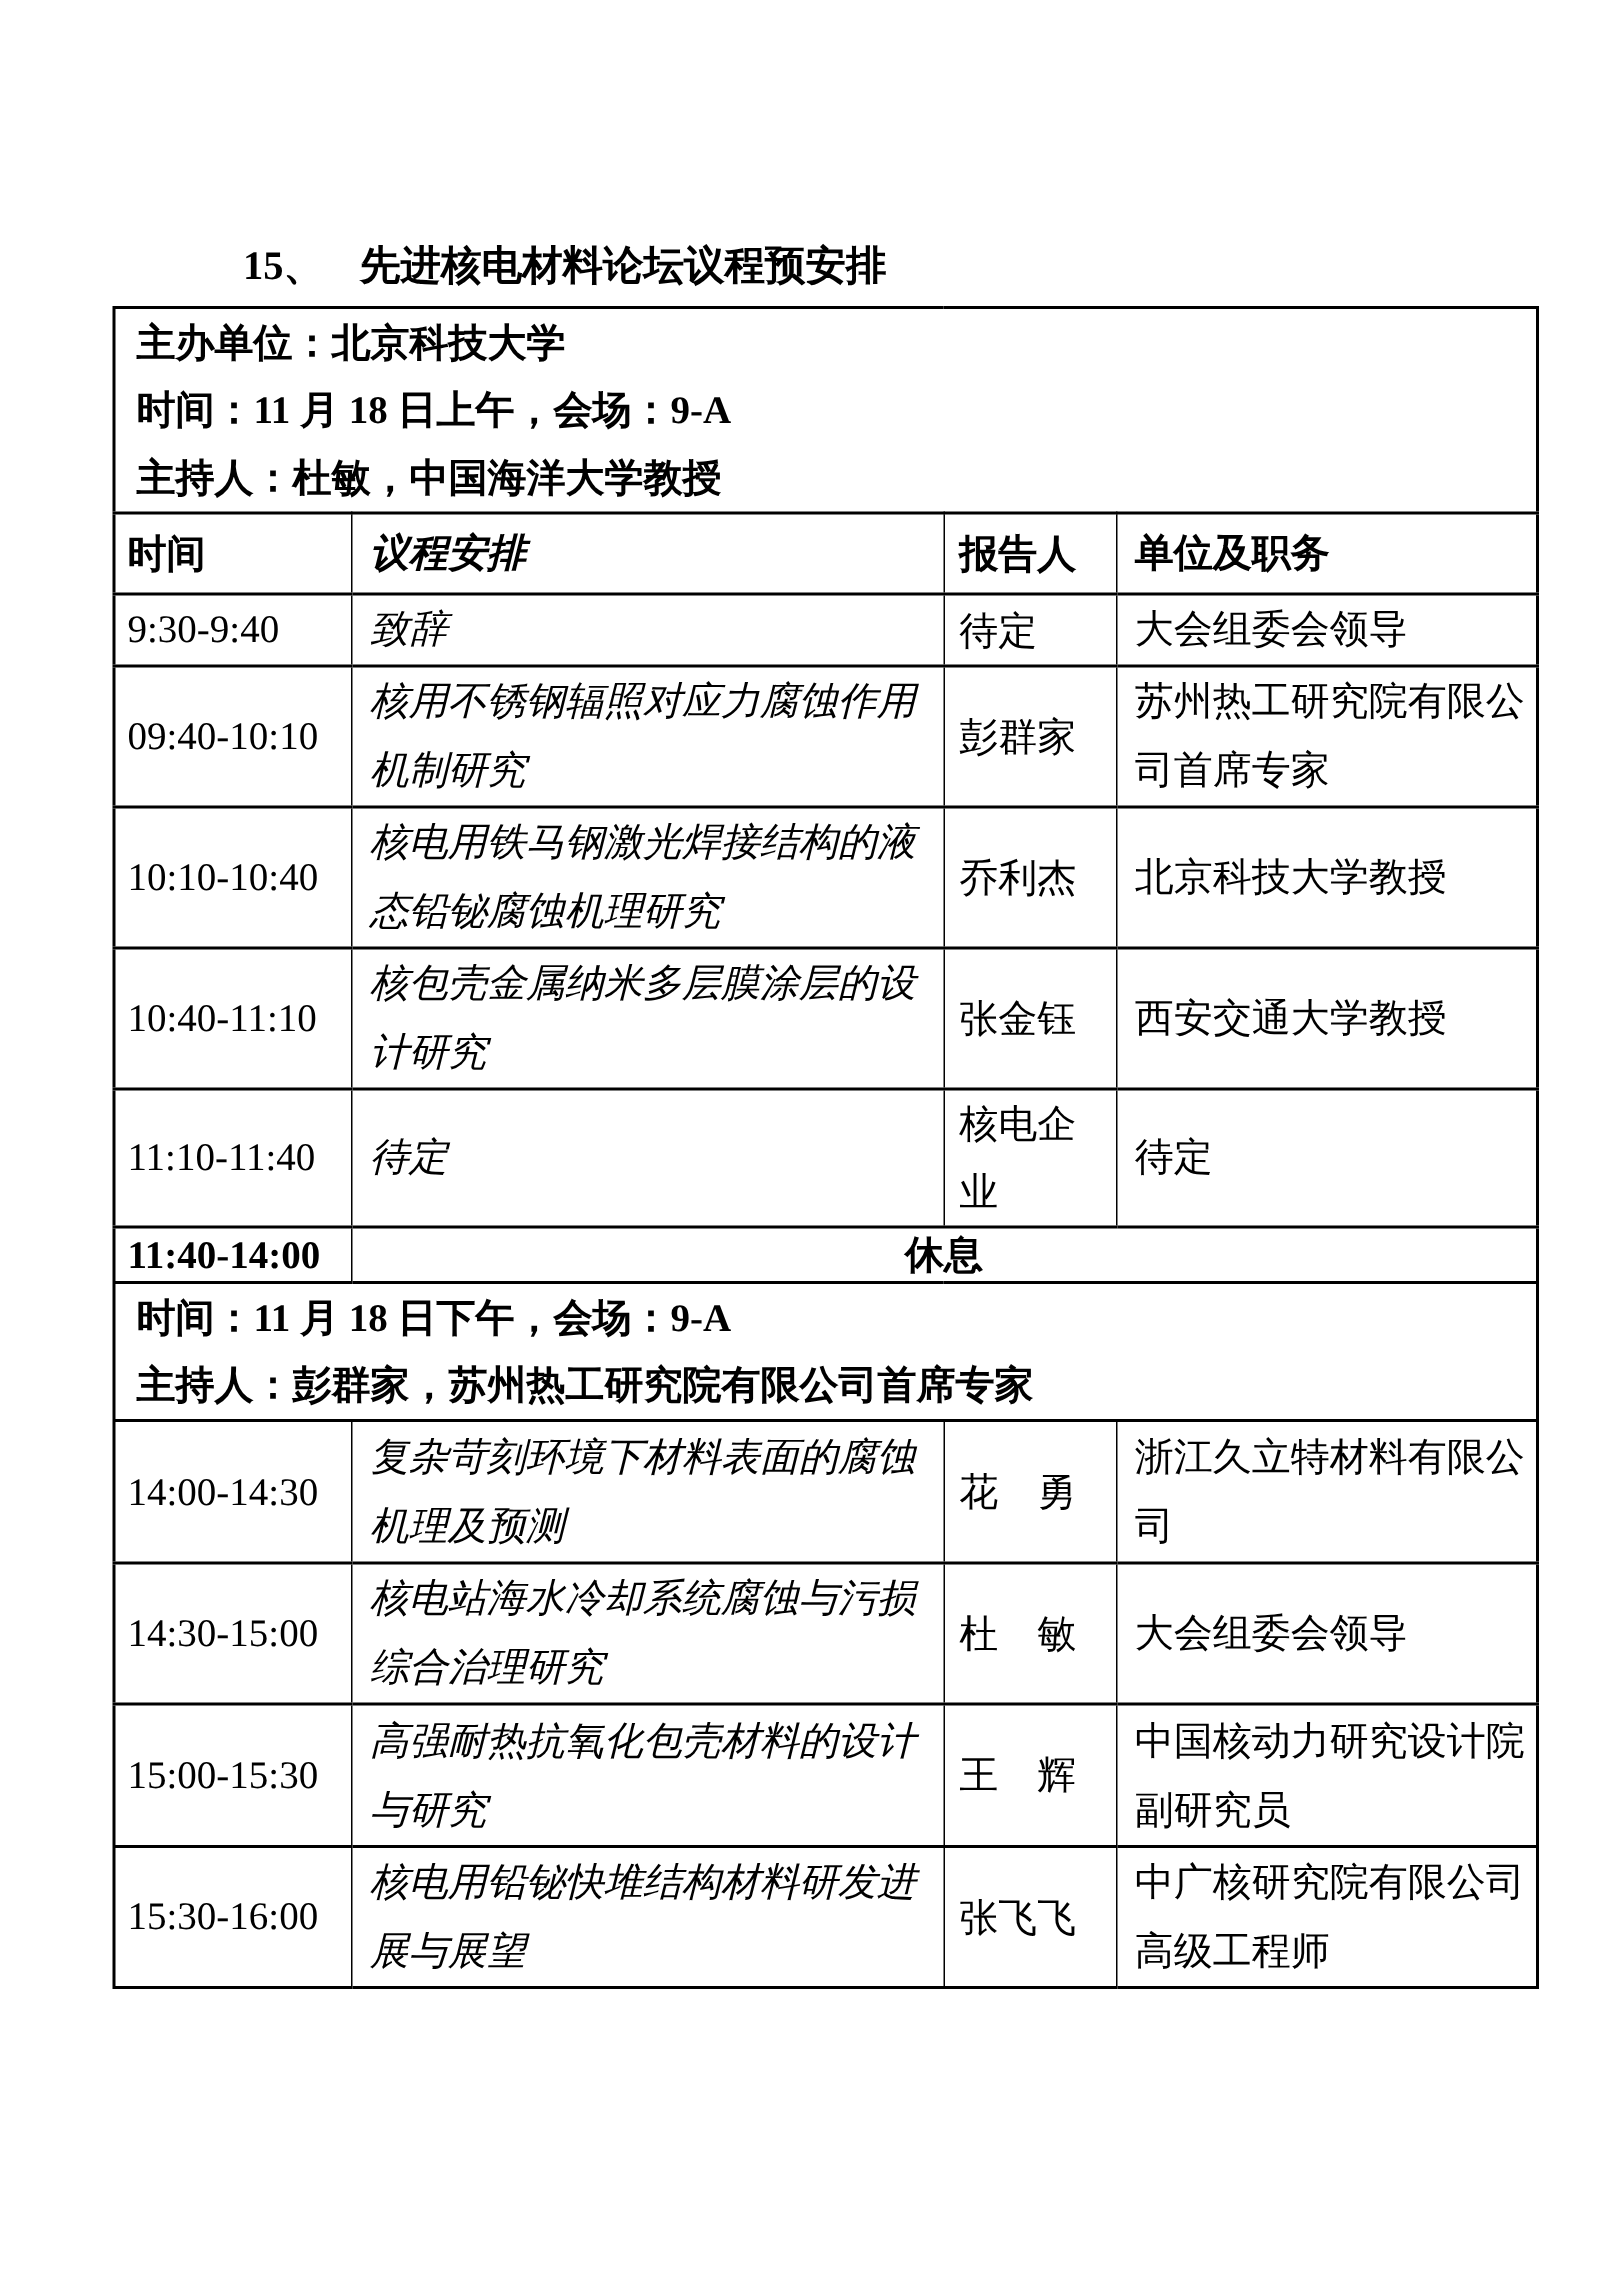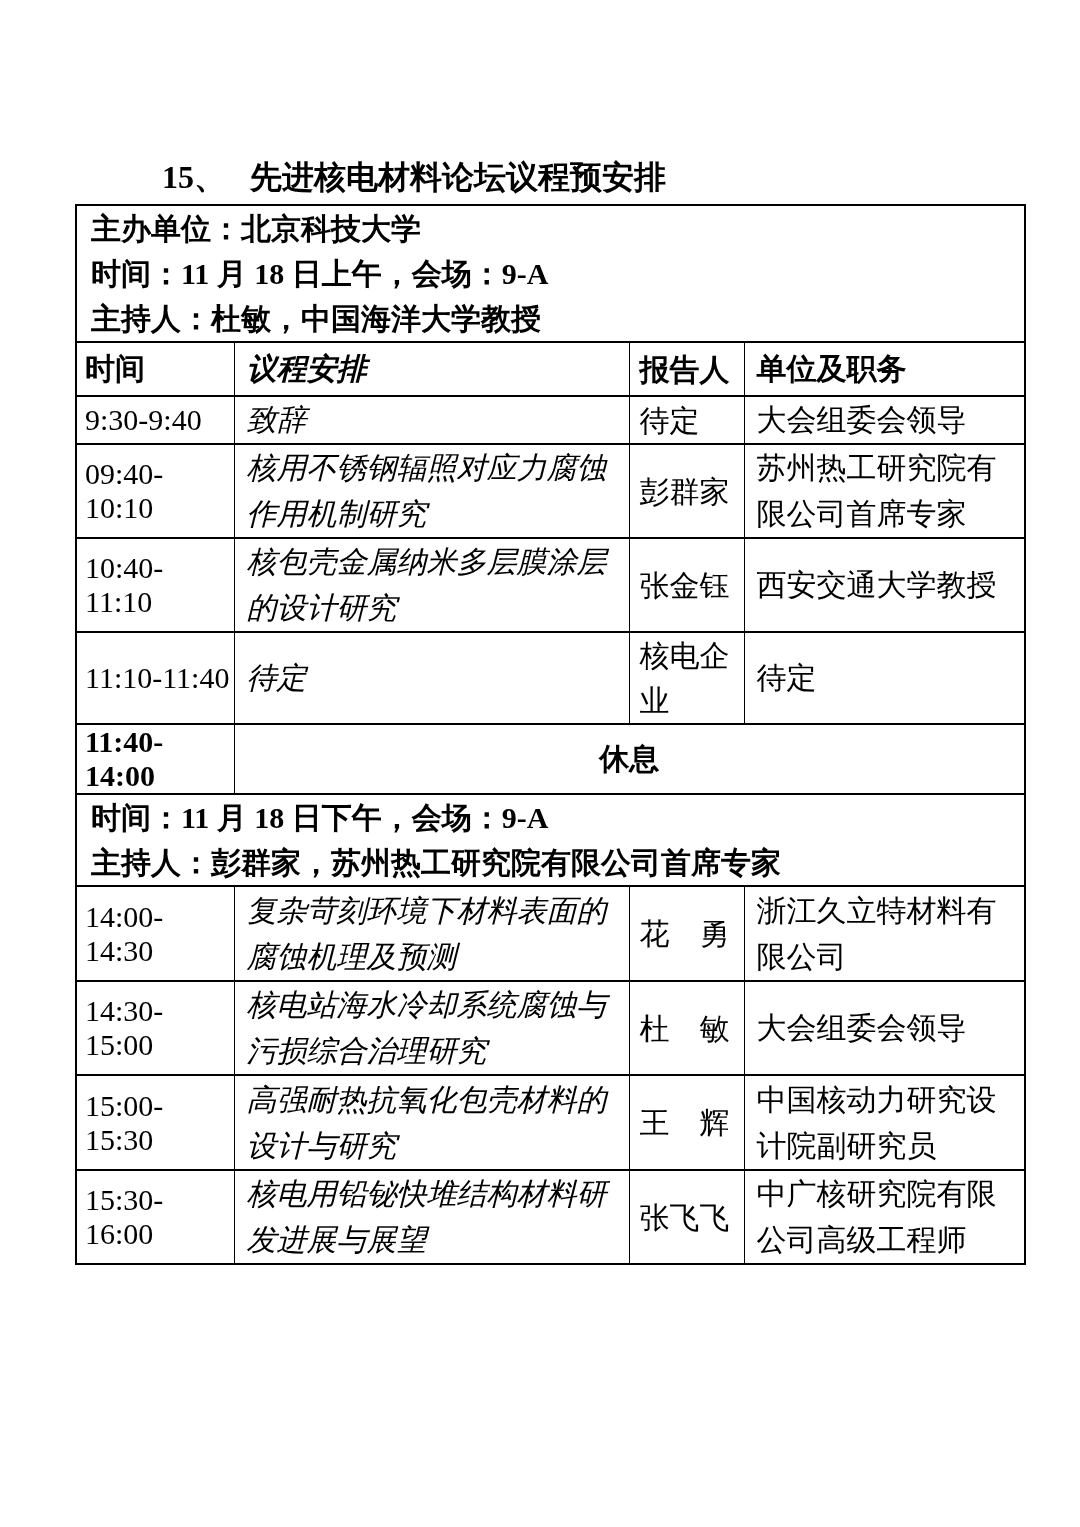--- a/index.html
+++ b/index.html
@@ -12,40 +12,40 @@
   }
   .page {
     position: relative;
     width: 1080px;
     height: 1527px;
     background: #ffffff;
     overflow: hidden;
   }
   .doc-title {
     padding: 157px 0 0 162px;
-    font-size: 32px;
+    font-size: 27px;
     font-weight: bold;
     line-height: 41px;
     white-space: nowrap;
   }
   .doc-title .title-num { margin-right: 24px; }
 
   table.agenda {
     border-collapse: collapse;
     table-layout: fixed;
     width: 949px;
     margin: 6px 0 0 75px;
     border: 2px solid #000;
   }
   table.agenda td {
     border: 1px solid #000;
     border-top-width: 2px;
     border-bottom-width: 2px;
     vertical-align: middle;
-    font-size: 30px;
+    font-size: 26px;
     padding: 0;
     overflow: hidden;
   }
   .info-cell {
     font-weight: bold;
     font-size: 28px;
     line-height: 45px;
     padding-left: 14px !important;
   }
   .col-head td {
@@ -99,20 +99,26 @@
       <td class="affil-cell">大会组委会领导</td>
     </tr>
 
     <tr style="height:90px">
       <td class="time-cell">09:40-10:10</td>
       <td class="agenda-cell">核用不锈钢辐照对应力腐蚀作用机制研究</td>
       <td class="speaker-cell">彭群家</td>
       <td class="affil-cell">苏州热工研究院有限公司首席专家</td>
     </tr>
 
+    <tr style="height:90px">
+      <td class="time-cell">10:10-10:40</td>
+      <td class="agenda-cell">核电用铁马钢激光焊接结构的液态铅铋腐蚀机理研究</td>
+      <td class="speaker-cell">乔利杰</td>
+      <td class="affil-cell">北京科技大学教授</td>
+    </tr>
 
     <tr style="height:90px">
       <td class="time-cell">10:40-11:10</td>
       <td class="agenda-cell">核包壳金属纳米多层膜涂层的设计研究</td>
       <td class="speaker-cell">张金钰</td>
       <td class="affil-cell">西安交通大学教授</td>
     </tr>
 
     <tr style="height:90px">
       <td class="time-cell">11:10-11:40</td>

